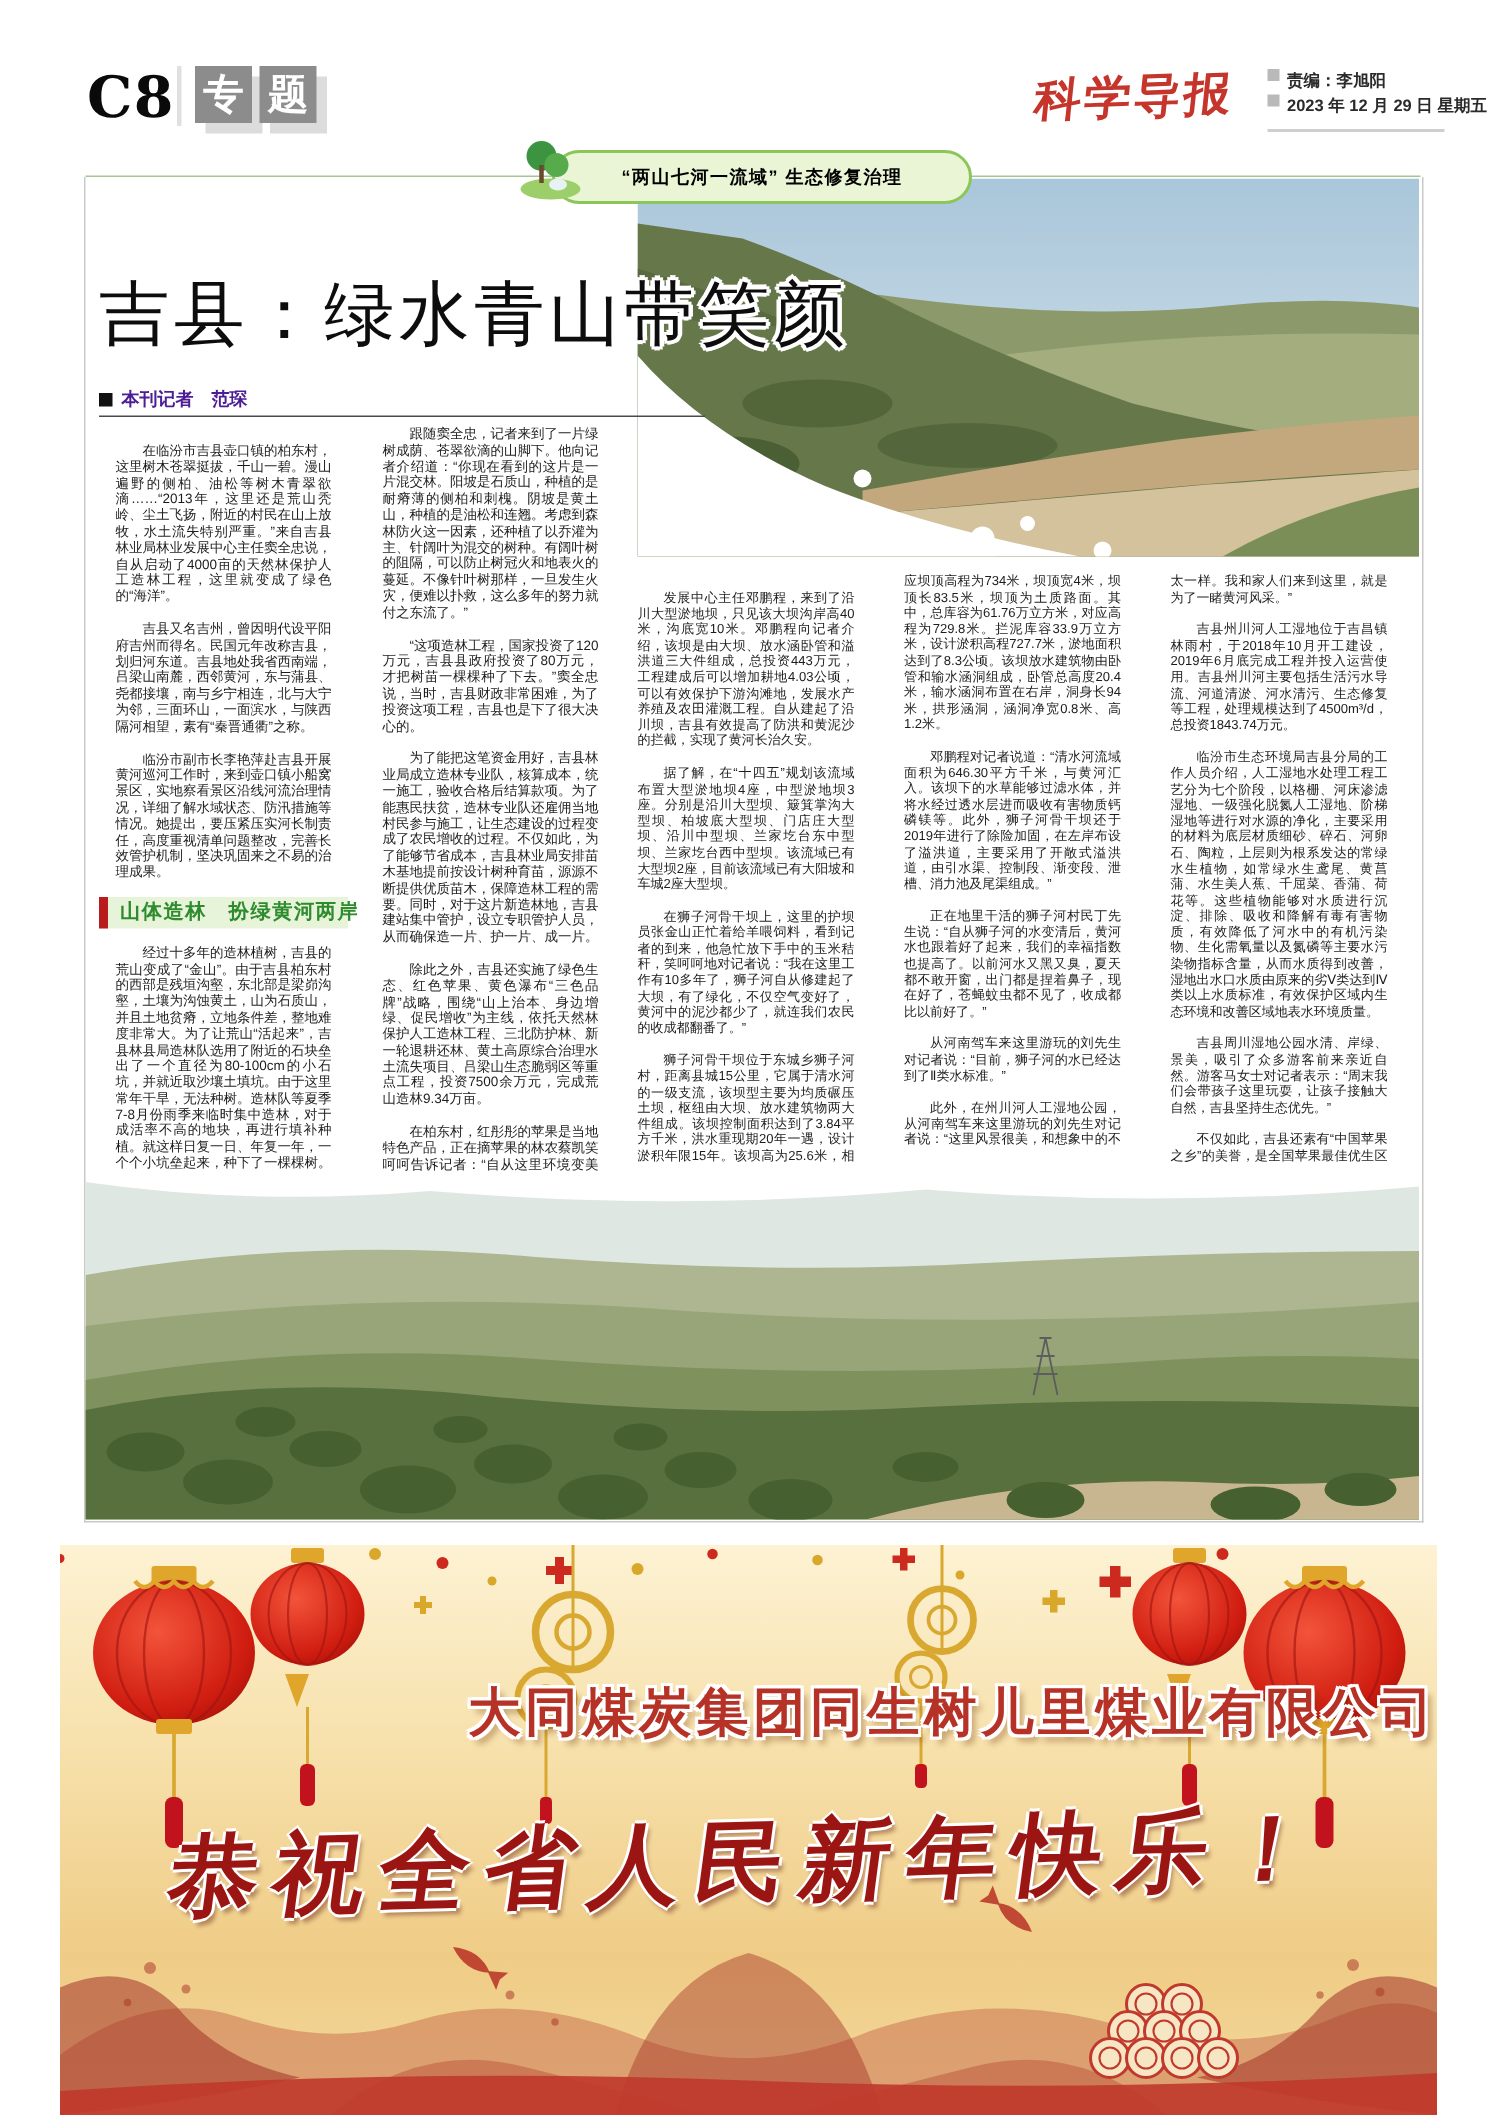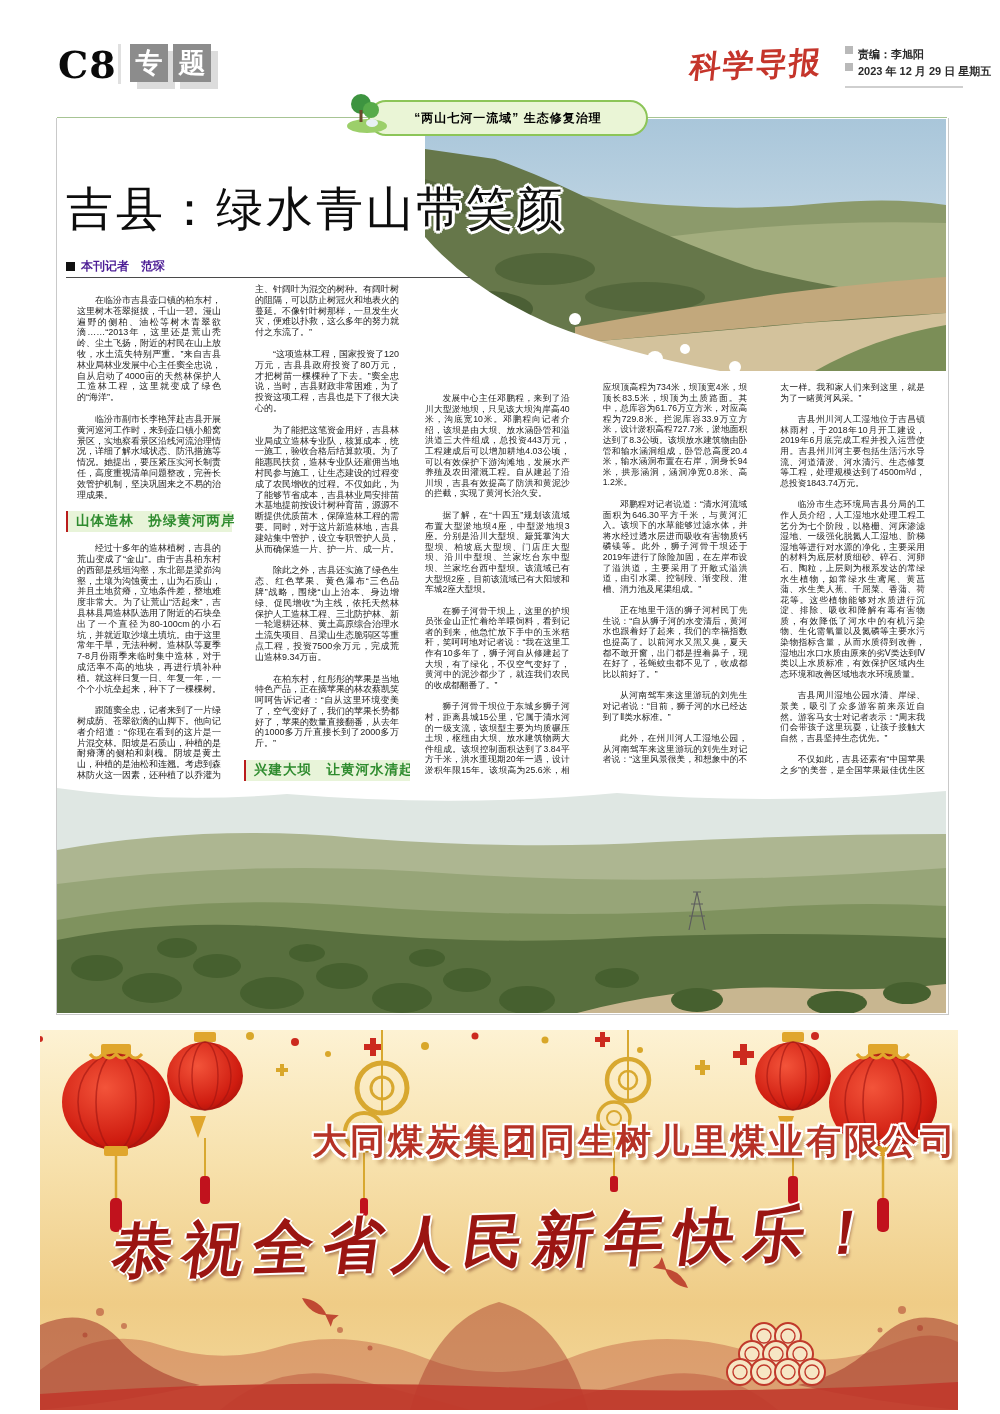--- a/index.html
+++ b/index.html
@@ -42,21 +42,21 @@
   .photo-top{position:absolute;left:425px;top:119px;z-index:1;}
   .photo-mid{position:absolute;left:57px;top:788px;z-index:1;}
 
   
   .textblock{position:absolute;text-align:justify;color:#1c1c1c;overflow:hidden;}
   .tb-left{left:66px;top:284px;width:344px;height:502px;column-count:2;column-gap:12px;
            font-size:9px;line-height:10.8px;}
   .tb-right{left:414px;top:382px;width:522px;height:404px;column-count:3;column-gap:11px;
             font-size:8.7px;line-height:10.6px;}
   .bp{margin:11px;text-indent:2em;}
-  .subhead{break-inside:avoid;background:#e8f4d9;border-left:2px solid #b91c1c;margin:7px 0;
+  .subhead{break-inside:avoid;background:#e8f4d9;border-left:6px solid #b91c1c;margin:7px 0;
            padding:5px 4px 5px 8px;font-size:13.5px;font-weight:bold;color:#2e8b2e;text-indent:0;
            letter-spacing:1px;white-space:nowrap;}
 
   
   .ad{position:absolute;left:40px;top:1030px;width:918px;height:380px;overflow:hidden;
       background:linear-gradient(180deg,#fdf2d3 0%,#f7e1ac 35%,#efcc86 72%,#f3d89b 100%);}
   .ad svg{position:absolute;left:0;top:0;}
   .ad-company{position:absolute;left:0;top:88px;width:100%;text-align:right;z-index:3;
               font-size:35px;font-weight:900;color:#b63226;letter-spacing:3px;
               text-shadow:-2px 0 #fff,2px 0 #fff,0 -2px #fff,0 2px #fff,-2px -2px #fff,2px 2px #fff,-2px 2px #fff,2px -2px #fff,4px 5px 4px rgba(120,60,10,.45);}
@@ -129,20 +129,21 @@
 
   <h1 class="headline" style="margin:0;">吉县：绿水青山带笑颜</h1>
   <div class="byline">
     <span class="bsq"></span>
     <span>本刊记者　范琛</span>
   </div>
   <div class="byline-rule"></div>
 
   <div class="textblock tb-left">
     <p class="bp">在临汾市吉县壶口镇的柏东村，这里树木苍翠挺拔，千山一碧。漫山遍野的侧柏、油松等树木青翠欲滴……“2013年，这里还是荒山秃岭、尘土飞扬，附近的村民在山上放牧，水土流失特别严重。”来自吉县林业局林业发展中心主任窦全忠说，自从启动了4000亩的天然林保护人工造林工程，这里就变成了绿色的“海洋”。</p>
+    <p class="bp">吉县又名吉州，曾因明代设平阳府吉州而得名。民国元年改称吉县，划归河东道。吉县地处我省西南端，吕梁山南麓，西邻黄河，东与蒲县、尧都接壤，南与乡宁相连，北与大宁为邻，三面环山，一面滨水，与陕西隔河相望，素有“秦晋通衢”之称。</p>
     <p class="bp">临汾市副市长李艳萍赴吉县开展黄河巡河工作时，来到壶口镇小船窝景区，实地察看景区沿线河流治理情况，详细了解水域状态、防汛措施等情况。她提出，要压紧压实河长制责任，高度重视清单问题整改，完善长效管护机制，坚决巩固来之不易的治理成果。</p>
     <div class="subhead">山体造林　扮绿黄河两岸</div>
     <p class="bp">经过十多年的造林植树，吉县的荒山变成了“金山”。由于吉县柏东村的西部是残垣沟壑，东北部是梁峁沟壑，土壤为沟蚀黄土，山为石质山，并且土地贫瘠，立地条件差，整地难度非常大。为了让荒山“活起来”，吉县林县局造林队选用了附近的石块垒出了一个直径为80-100cm的小石坑，并就近取沙壤土填坑。由于这里常年干旱，无法种树。造林队等夏季7-8月份雨季来临时集中造林，对于成活率不高的地块，再进行填补种植。就这样日复一日、年复一年，一个个小坑垒起来，种下了一棵棵树。</p>
     <p class="bp">跟随窦全忠，记者来到了一片绿树成荫、苍翠欲滴的山脚下。他向记者介绍道：“你现在看到的这片是一片混交林。阳坡是石质山，种植的是耐瘠薄的侧柏和刺槐。阴坡是黄土山，种植的是油松和连翘。考虑到森林防火这一因素，还种植了以乔灌为主、针阔叶为混交的树种。有阔叶树的阻隔，可以防止树冠火和地表火的蔓延。不像针叶树那样，一旦发生火灾，便难以扑救，这么多年的努力就付之东流了。”</p>
     <p class="bp">“这项造林工程，国家投资了120万元，吉县县政府投资了80万元，才把树苗一棵棵种了下去。”窦全忠说，当时，吉县财政非常困难，为了投资这项工程，吉县也是下了很大决心的。</p>
     <p class="bp">为了能把这笔资金用好，吉县林业局成立造林专业队，核算成本，统一施工，验收合格后结算款项。为了能惠民扶贫，造林专业队还雇佣当地村民参与施工，让生态建设的过程变成了农民增收的过程。不仅如此，为了能够节省成本，吉县林业局安排苗木基地提前按设计树种育苗，源源不断提供优质苗木，保障造林工程的需要。同时，对于这片新造林地，吉县建站集中管护，设立专职管护人员，从而确保造一片、护一片、成一片。</p>
     <p class="bp">除此之外，吉县还实施了绿色生态、红色苹果、黄色瀑布“三色品牌”战略，围绕“山上治本、身边增绿、促民增收”为主线，依托天然林保护人工造林工程、三北防护林、新一轮退耕还林、黄土高原综合治理水土流失项目、吕梁山生态脆弱区等重点工程，投资7500余万元，完成荒山造林9.34万亩。</p>
     <p class="bp">在柏东村，红彤彤的苹果是当地特色产品，正在摘苹果的林农蔡凯笑呵呵告诉记者：“自从这里环境变美了，空气变好了，我们的苹果长势都好了，苹果的数量直接翻番，从去年的1000多万斤直接长到了2000多万斤。”</p>
     <div class="subhead">兴建大坝　让黄河水清起来</div>
     <p class="bp">党的十八大以来，习近平总书记多次就淤地坝建设和坡耕地治理作出重要指示。</p>

